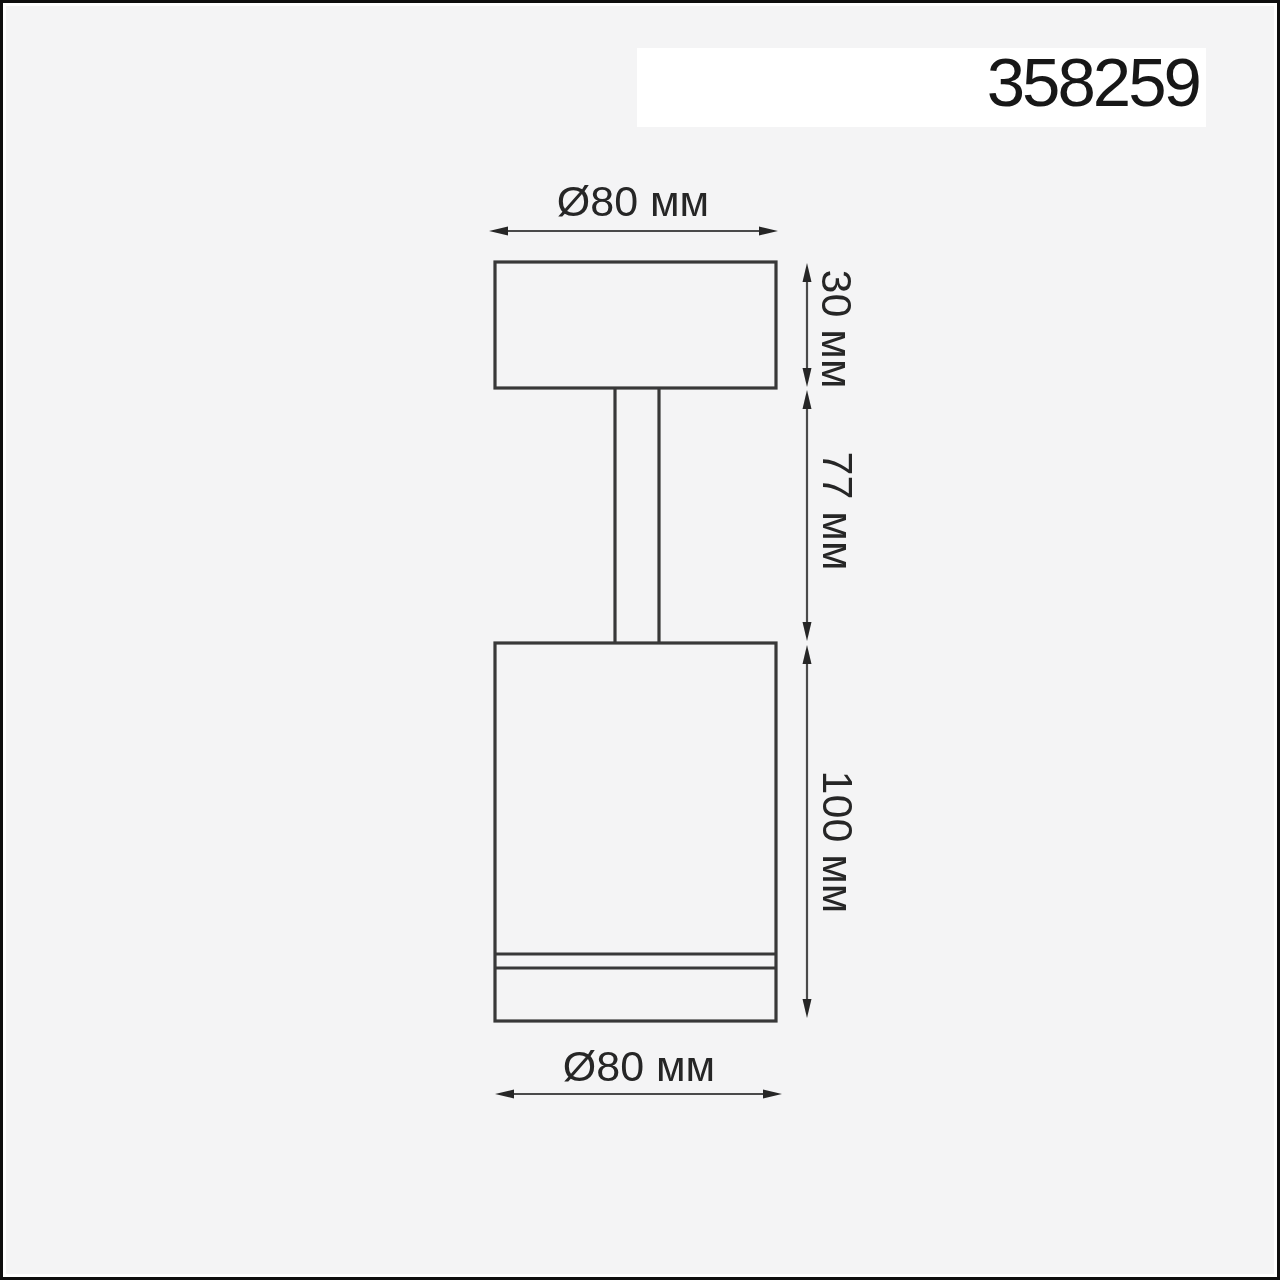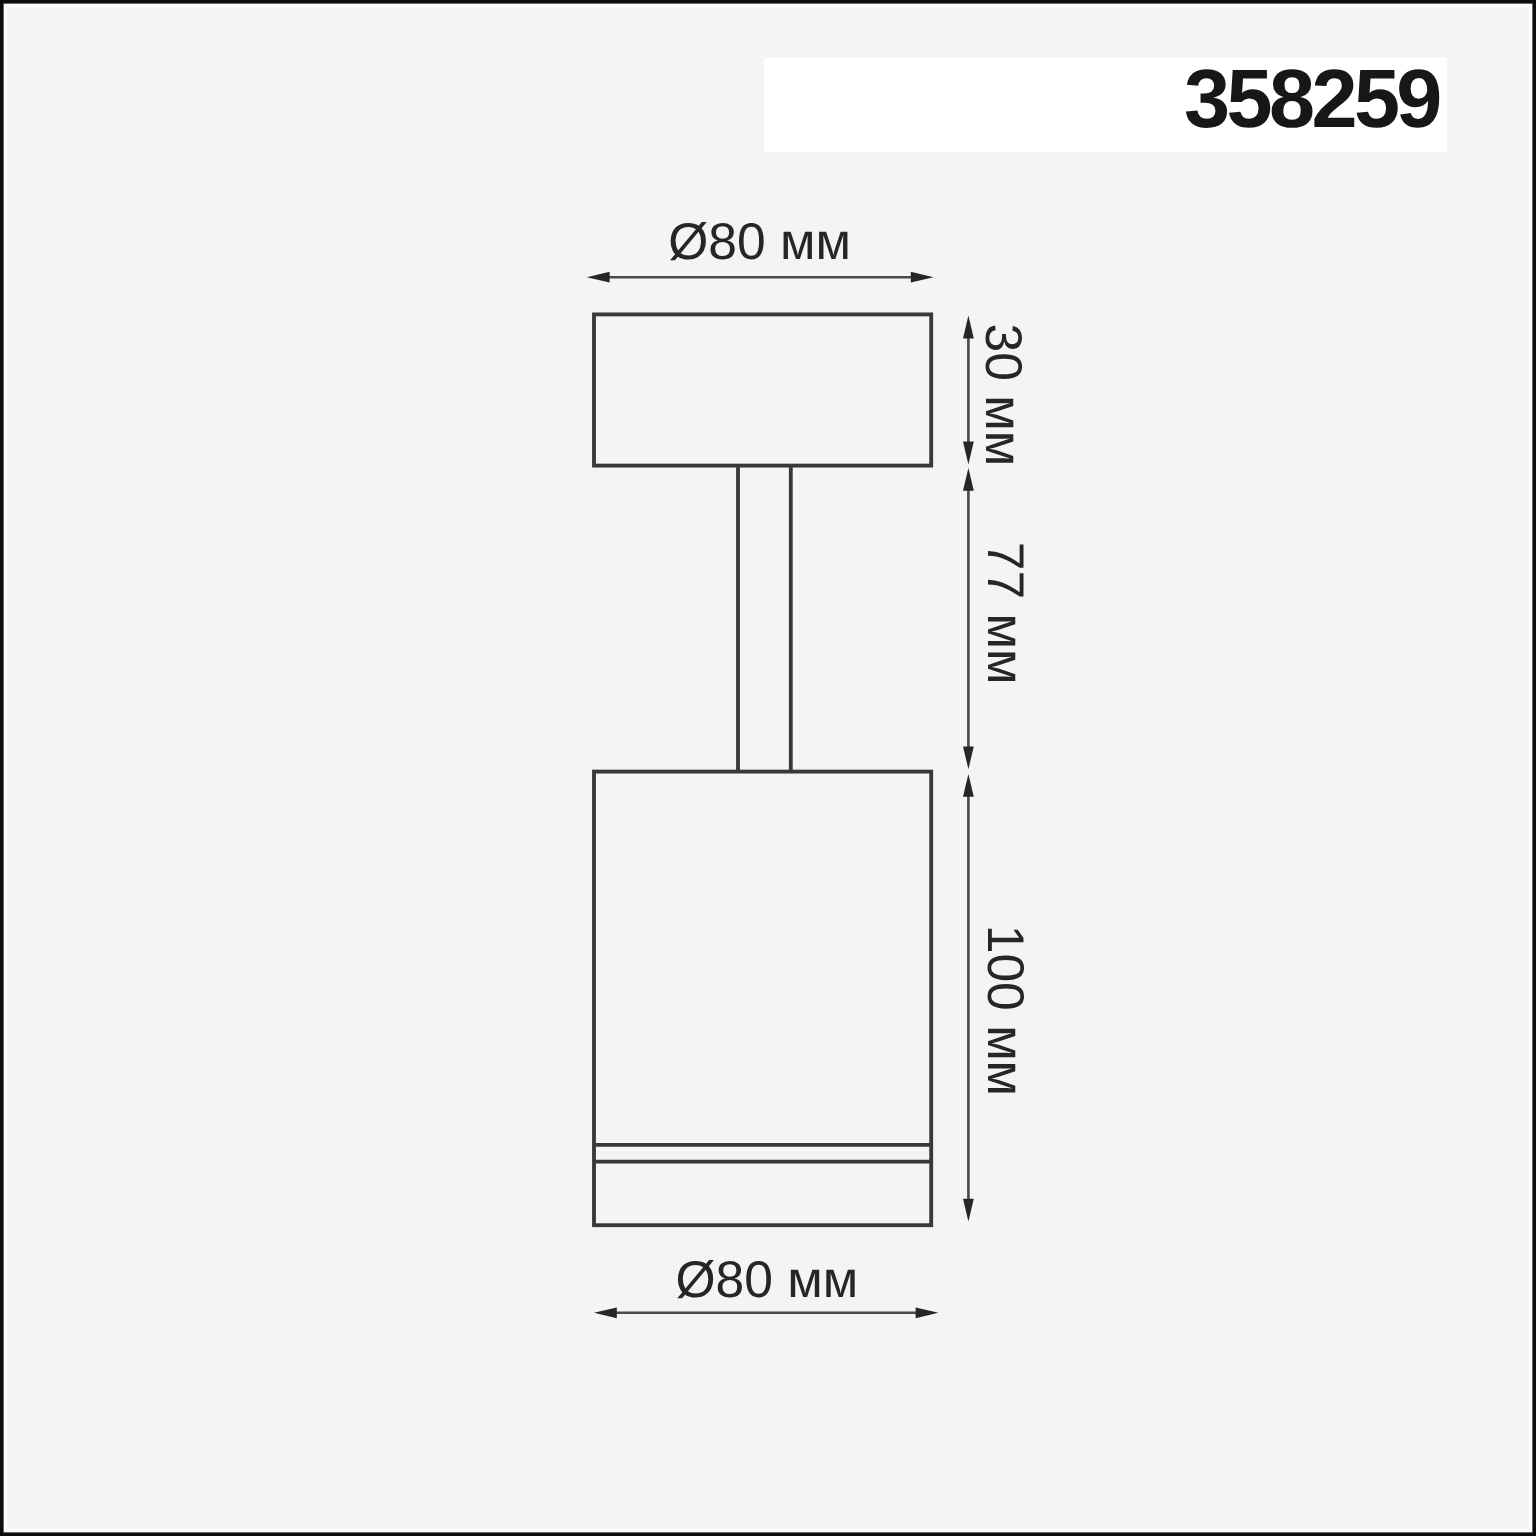--- a/index.html
+++ b/index.html
@@ -1,19 +1,19 @@
 <!DOCTYPE html>
 <html><head>
 <meta charset="utf-8">
 <style>
 html,body{margin:0;padding:0;}
 body{width:1280px;height:1280px;background:#f4f4f5;font-family:"Liberation Sans",sans-serif;position:relative;overflow:hidden;}
 .frame{position:absolute;left:0;top:0;right:0;bottom:0;border:3px solid #0e0e0e;box-shadow:inset 0 0 0 3px #ffffff;}
 .band{position:absolute;left:637px;top:48px;width:569px;height:79px;background:#ffffff;}
-.num{position:absolute;top:48px;right:81px;filter:blur(0.3px);font-size:69px;font-weight:bold;letter-spacing:-3px;color:#171717;line-height:69px;}
+.num{position:absolute;top:48px;right:81px;filter:blur(0.3px);font-size:69px;font-weight:normal;letter-spacing:-3px;color:#171717;line-height:69px;}
 </style>
 </head>
 <body>
 
 <div class="frame"></div>
 
 <div class="band"></div>
 
 <div class="num">358259</div>
 

